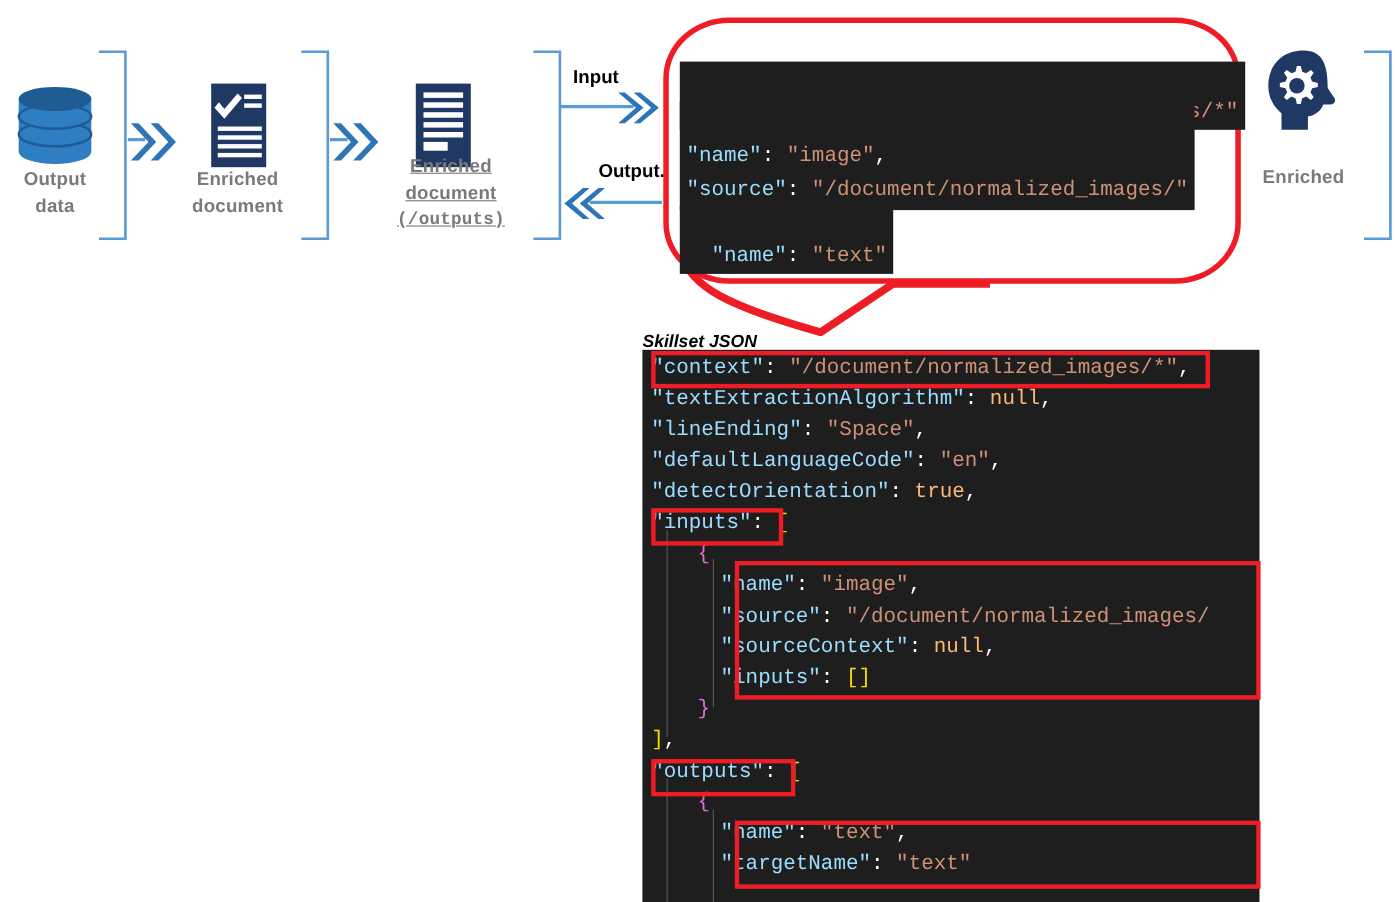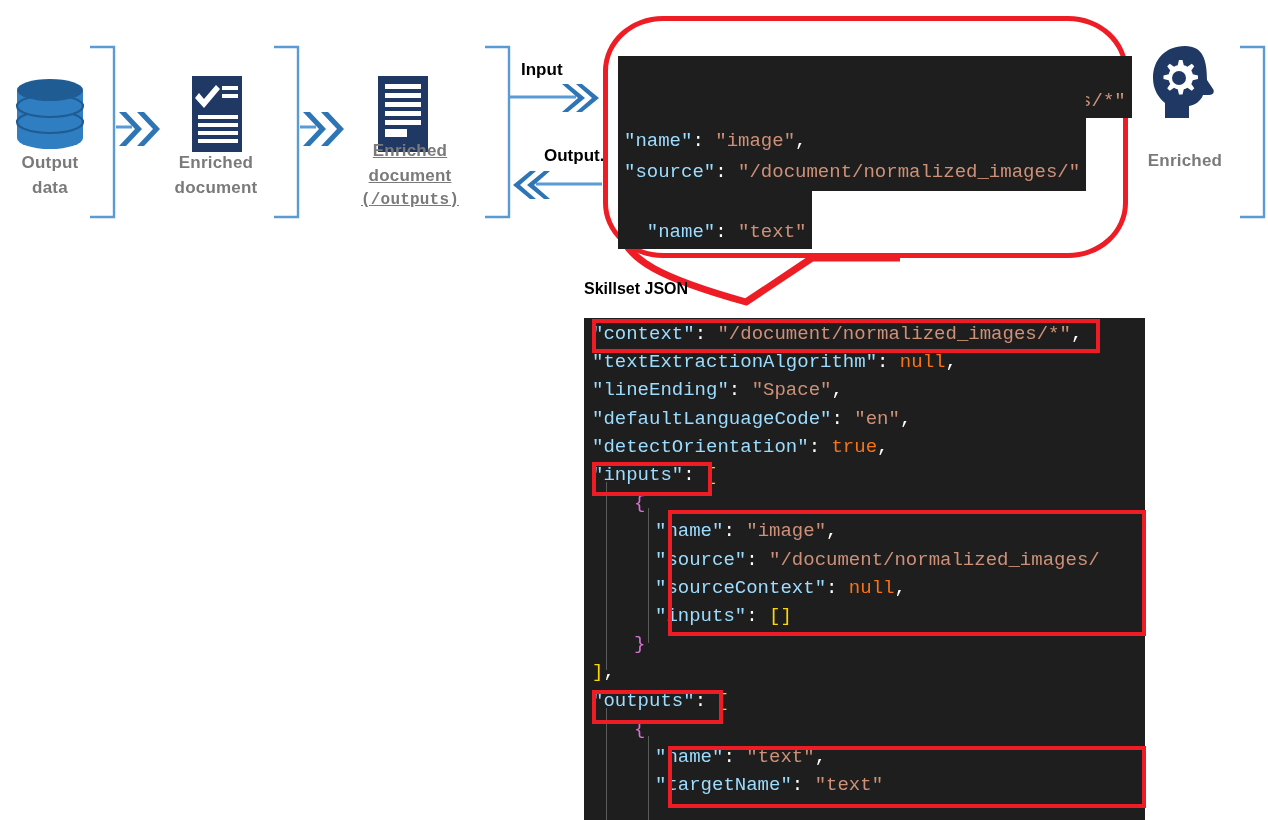--- a/index.html
+++ b/index.html
@@ -51,21 +51,21 @@
 
   
   .code-dark {
     position: absolute;
     background: #1e1e1e;
     font-family: "Liberation Mono", monospace;
     white-space: pre;
   }
   .k { color: #9cdcfe; }          
   .s { color: #ce9178; }          
-  .b { color: #f97316; }          
+  .b { color: #fdba74; }          
   .p { color: #ffffff; }          
   .br-y { color: #ffd700; }       
   .br-m { color: #da70d6; }       
 
   
   .callout {
     position: absolute;
     border: 5px solid #ee1c25;
     border-radius: 60px / 55px;
     background: #ffffff;
@@ -212,21 +212,21 @@
 
 <div class="code-dark" style="left:618px; top:92px; padding:3px 6px; font-size:19px; line-height:31px;">
 <span><span class="k">"name"</span><span class="p">: </span><span class="s">"image"</span><span class="p">,</span></span>
 <span><span class="k">"source"</span><span class="p">: </span><span class="s">"/document/normalized_images/"</span></span>
 </div>
 
 <div class="code-dark" style="left:618px; top:187px; padding:3px 6px; font-size:19px; line-height:28px;">
   <span class="k">"name"</span><span class="p">: </span><span class="s">"text"</span>
 </div>
 
-<div class="section-label" style="left:584px; top:280px;">Skillset JSON</div>
+<div class="section-label" style="left:584px; top:302px;font-style:italic;">Skillset JSON</div>
 
 <div class="code-dark" id="json-block" style="left:584px; top:318px; width:561px; height:502px; overflow:hidden;">
   
   <div class="indent-guide" style="left:22px; top:164px; height:188px;"></div>
   <div class="indent-guide" style="left:64px; top:190px; height:135px;"></div>
   <div class="indent-guide" style="left:22px; top:390px; height:112px;"></div>
   <div class="indent-guide" style="left:64px; top:418px; height:84px;"></div>
   <div id="json-lines" style="position:absolute; left:0; top:0; font-size:19px; line-height:28.2px; padding-top:2px;"><div style="padding-left: 8px;"><span class="k">"context"</span><span class="p">: </span><span class="s">"/document/normalized_images/*"</span><span class="p">,</span></div><div style="padding-left: 8px;"><span class="k">"textExtractionAlgorithm"</span><span class="p">: </span><span class="b">null</span><span class="p">,</span></div><div style="padding-left: 8px;"><span class="k">"lineEnding"</span><span class="p">: </span><span class="s">"Space"</span><span class="p">,</span></div><div style="padding-left: 8px;"><span class="k">"defaultLanguageCode"</span><span class="p">: </span><span class="s">"en"</span><span class="p">,</span></div><div style="padding-left: 8px;"><span class="k">"detectOrientation"</span><span class="p">: </span><span class="b">true</span><span class="p">,</span></div><div style="padding-left: 8px;"><span class="k">"inputs"</span><span class="p">: </span><span class="br-y">[</span></div><div style="padding-left: 50px;"><span class="br-m">{</span></div><div style="padding-left: 71px;"><span class="k">"name"</span><span class="p">: </span><span class="s">"image"</span><span class="p">,</span></div><div style="padding-left: 71px;"><span class="k">"source"</span><span class="p">: </span><span class="s">"/document/normalized_images/</span></div><div style="padding-left: 71px;"><span class="k">"sourceContext"</span><span class="p">: </span><span class="b">null</span><span class="p">,</span></div><div style="padding-left: 71px;"><span class="k">"inputs"</span><span class="p">: </span><span class="br-y">[]</span></div><div style="padding-left: 50px;"><span class="br-m">}</span></div><div style="padding-left: 8px;"><span class="br-y">]</span><span class="p">,</span></div><div style="padding-left: 8px;"><span class="k">"outputs"</span><span class="p">: </span><span class="br-y">[</span></div><div style="padding-left: 50px;"><span class="br-m">{</span></div><div style="padding-left: 71px;"><span class="k">"name"</span><span class="p">: </span><span class="s">"text"</span><span class="p">,</span></div><div style="padding-left: 71px;"><span class="k">"targetName"</span><span class="p">: </span><span class="s">"text"</span></div></div>
 </div>
 

